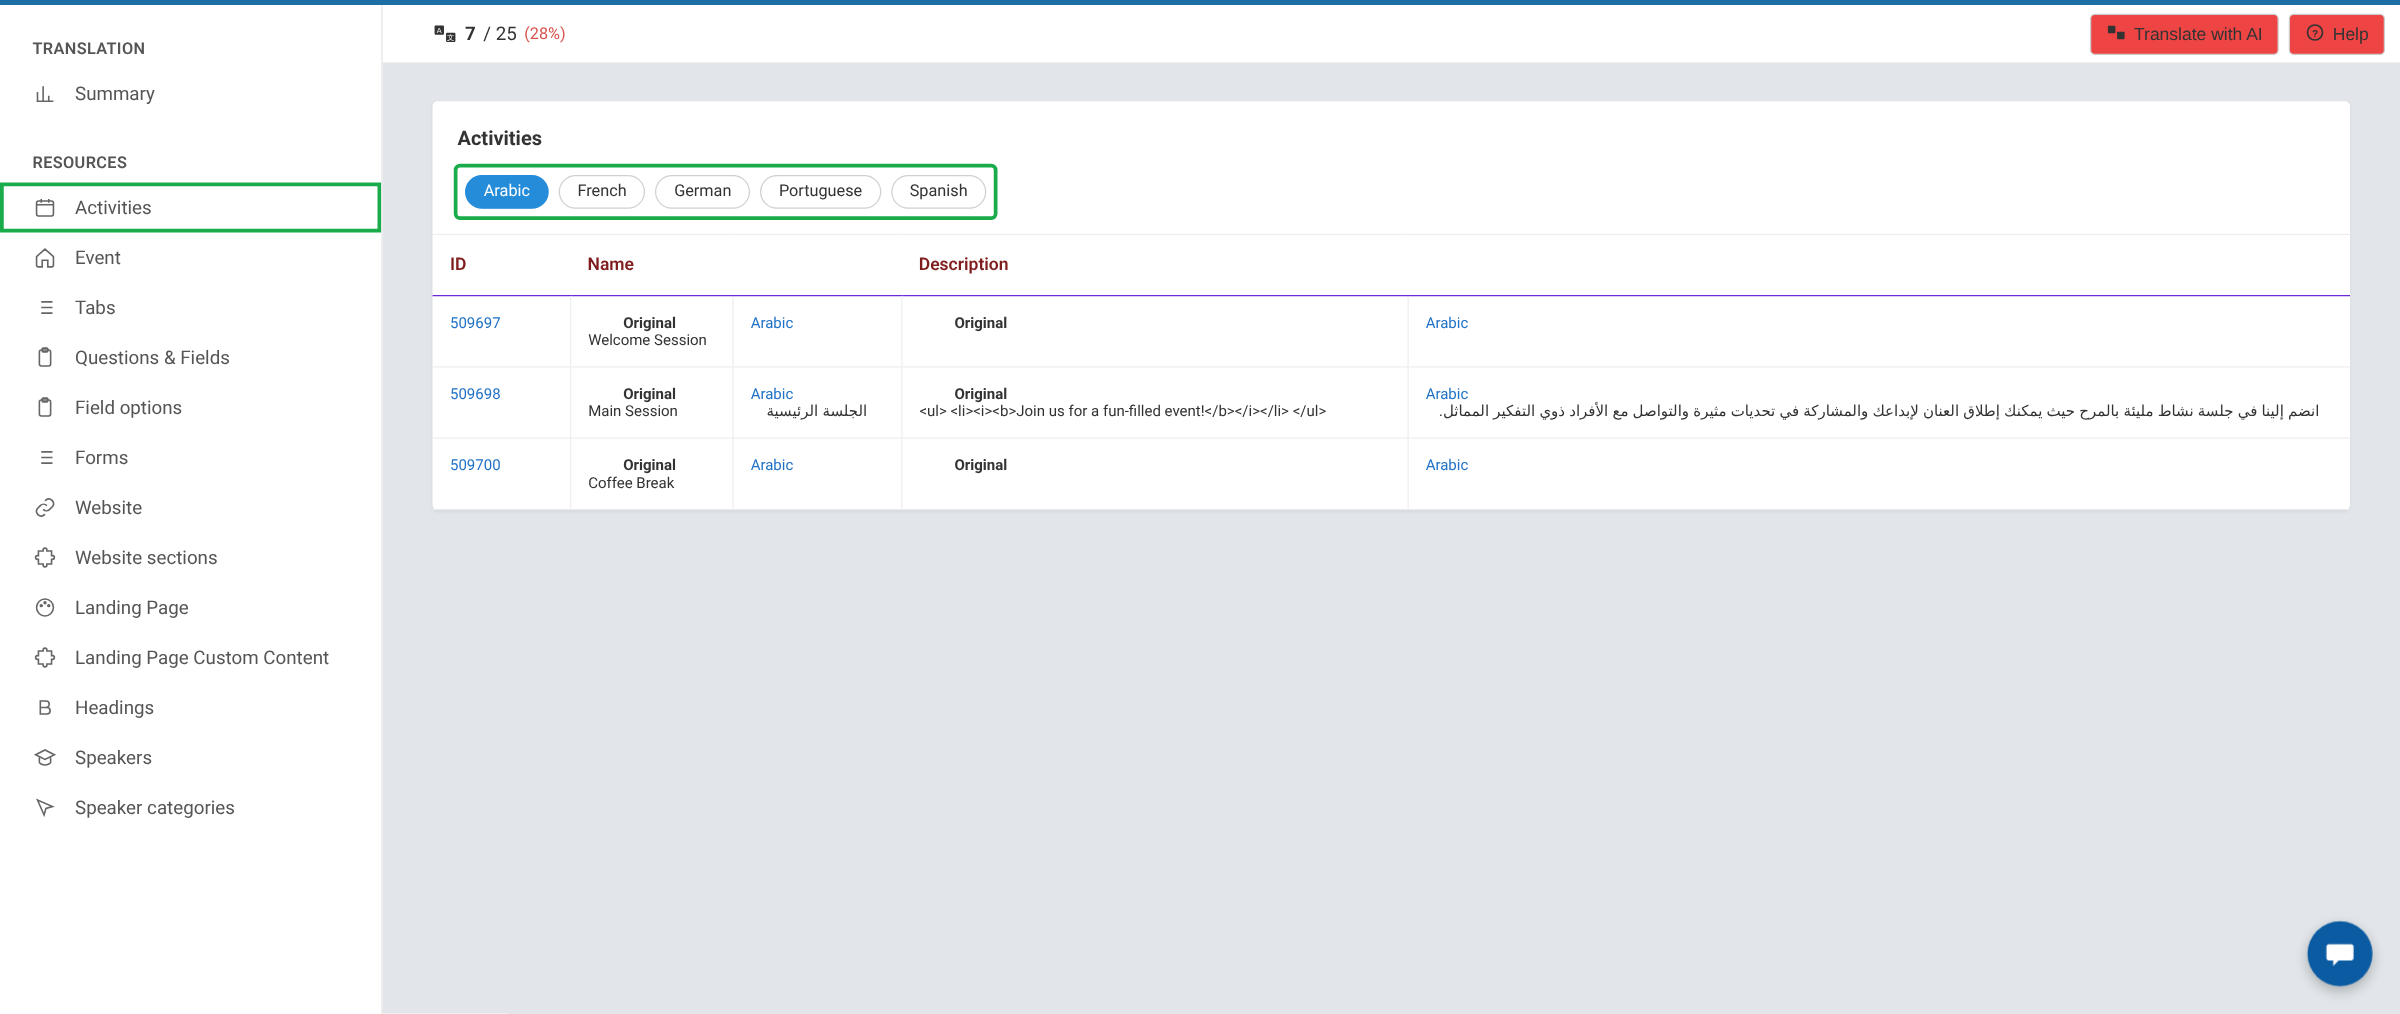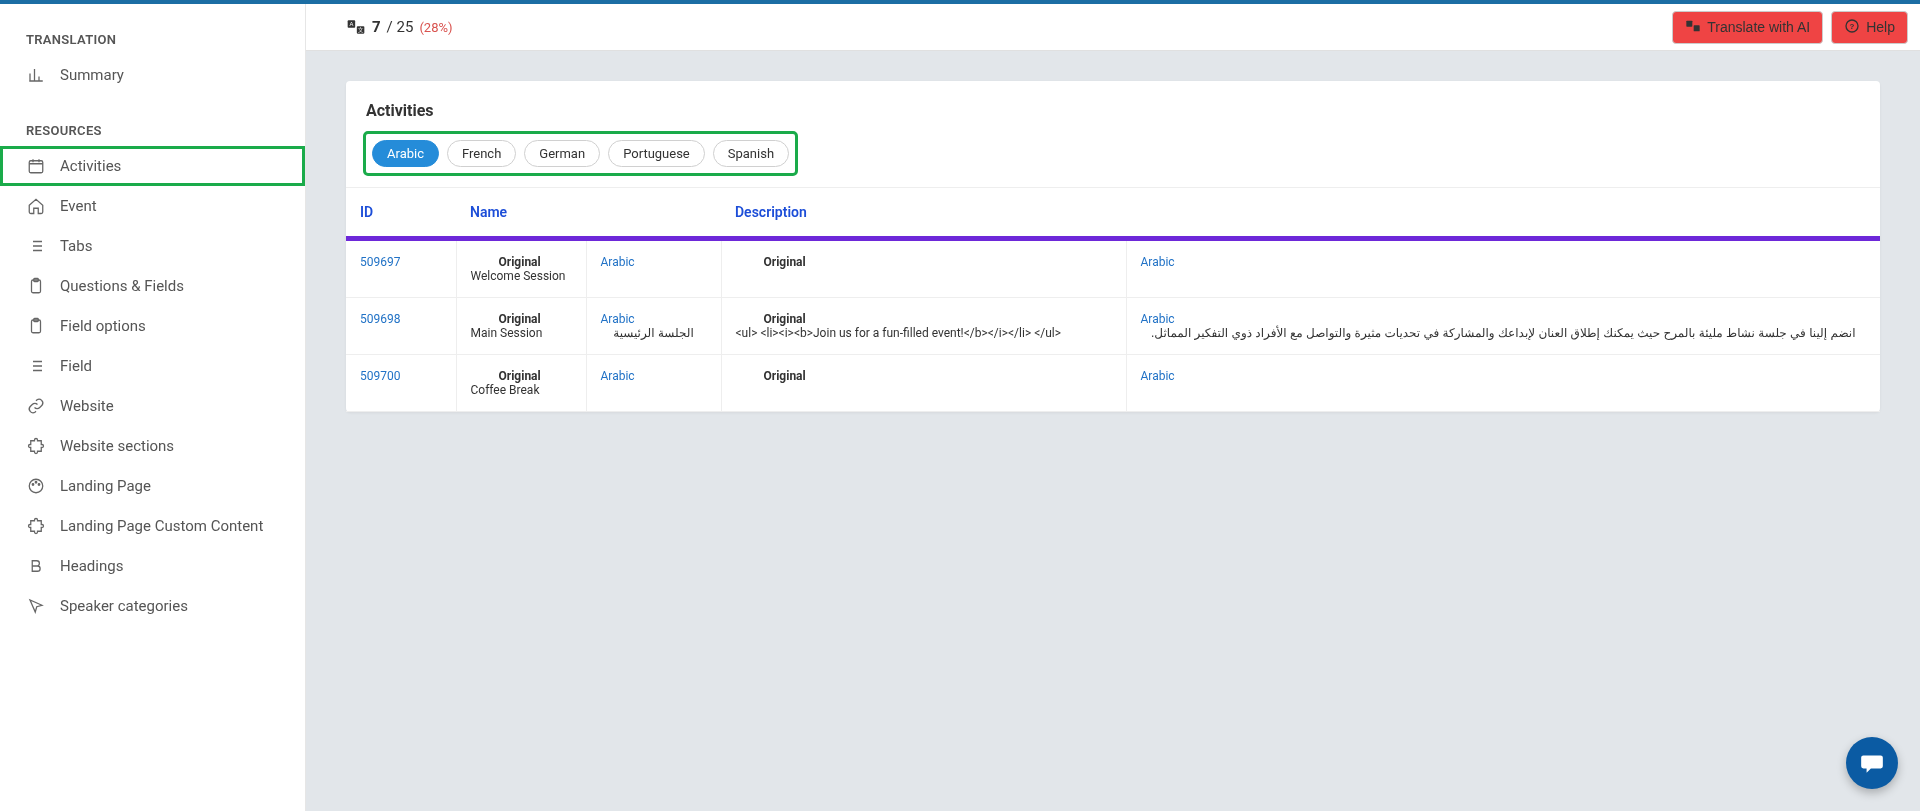--- a/index.html
+++ b/index.html
@@ -135,22 +135,22 @@
 .table {
   width: 100%;
   border-collapse: collapse;
 }
 .table th {
   text-align: left;
   font-weight: 600;
   font-size: 14px;
   padding: 16px 14px;
   border-top: 1px solid #eee;
-  border-bottom: 5px solid #6d28d9;
-  color: #1d4ed8;
+  border-bottom: 1px solid #6d28d9;
+  color: #7f1d1d;
 }
 .table td {
   vertical-align: top;
   padding: 14px;
   border-bottom: 1px solid #eee;
   border-right: 1px solid #eee;
   font-size: 12px;
 }
 .table td:last-child { border-right: none; }
 .col-id { width: 110px; }
@@ -236,21 +236,21 @@
           </svg>
         </span>
         <span>Field options</span>
       </div>
       <div class="sidebar-item">
         <span class="icon">
           <svg viewBox="0 0 24 24">
             <path d="M8 6h12M8 12h12M8 18h12M4 6h.01M4 12h.01M4 18h.01"></path>
           </svg>
         </span>
-        <span>Field</span>
+        <span>Forms</span>
       </div>
       <div class="sidebar-item">
         <span class="icon">
           <svg viewBox="0 0 24 24">
             <path d="M10 14a5 5 0 0 0 7 0l3-3a5 5 0 0 0-7-7l-1 1M14 10a5 5 0 0 0-7 0l-3 3a5 5 0 0 0 7 7l1-1"></path>
           </svg>
         </span>
         <span>Website</span>
       </div>
       <div class="sidebar-item">
@@ -280,20 +280,28 @@
         </span>
         <span>Landing Page Custom Content</span>
       </div>
       <div class="sidebar-item">
         <span class="icon">
           <svg viewBox="0 0 24 24">
             <path d="M7 5h6a3.5 3.5 0 0 1 0 7H7zM7 12h7a3.5 3.5 0 0 1 0 7H7z"></path>
           </svg>
         </span>
         <span>Headings</span>
+      </div>
+      <div class="sidebar-item">
+        <span class="icon">
+          <svg viewBox="0 0 24 24">
+            <path d="M2 9l10-5 10 5-10 5zM6 12v5c0 1 3 3 6 3s6-2 6-3v-5"></path>
+          </svg>
+        </span>
+        <span>Speakers</span>
       </div>
       <div class="sidebar-item">
         <span class="icon">
           <svg viewBox="0 0 24 24">
             <path d="M4 4l7 16 2-7 7-2z"></path>
           </svg>
         </span>
         <span>Speaker categories</span>
       </div>
     </aside>

